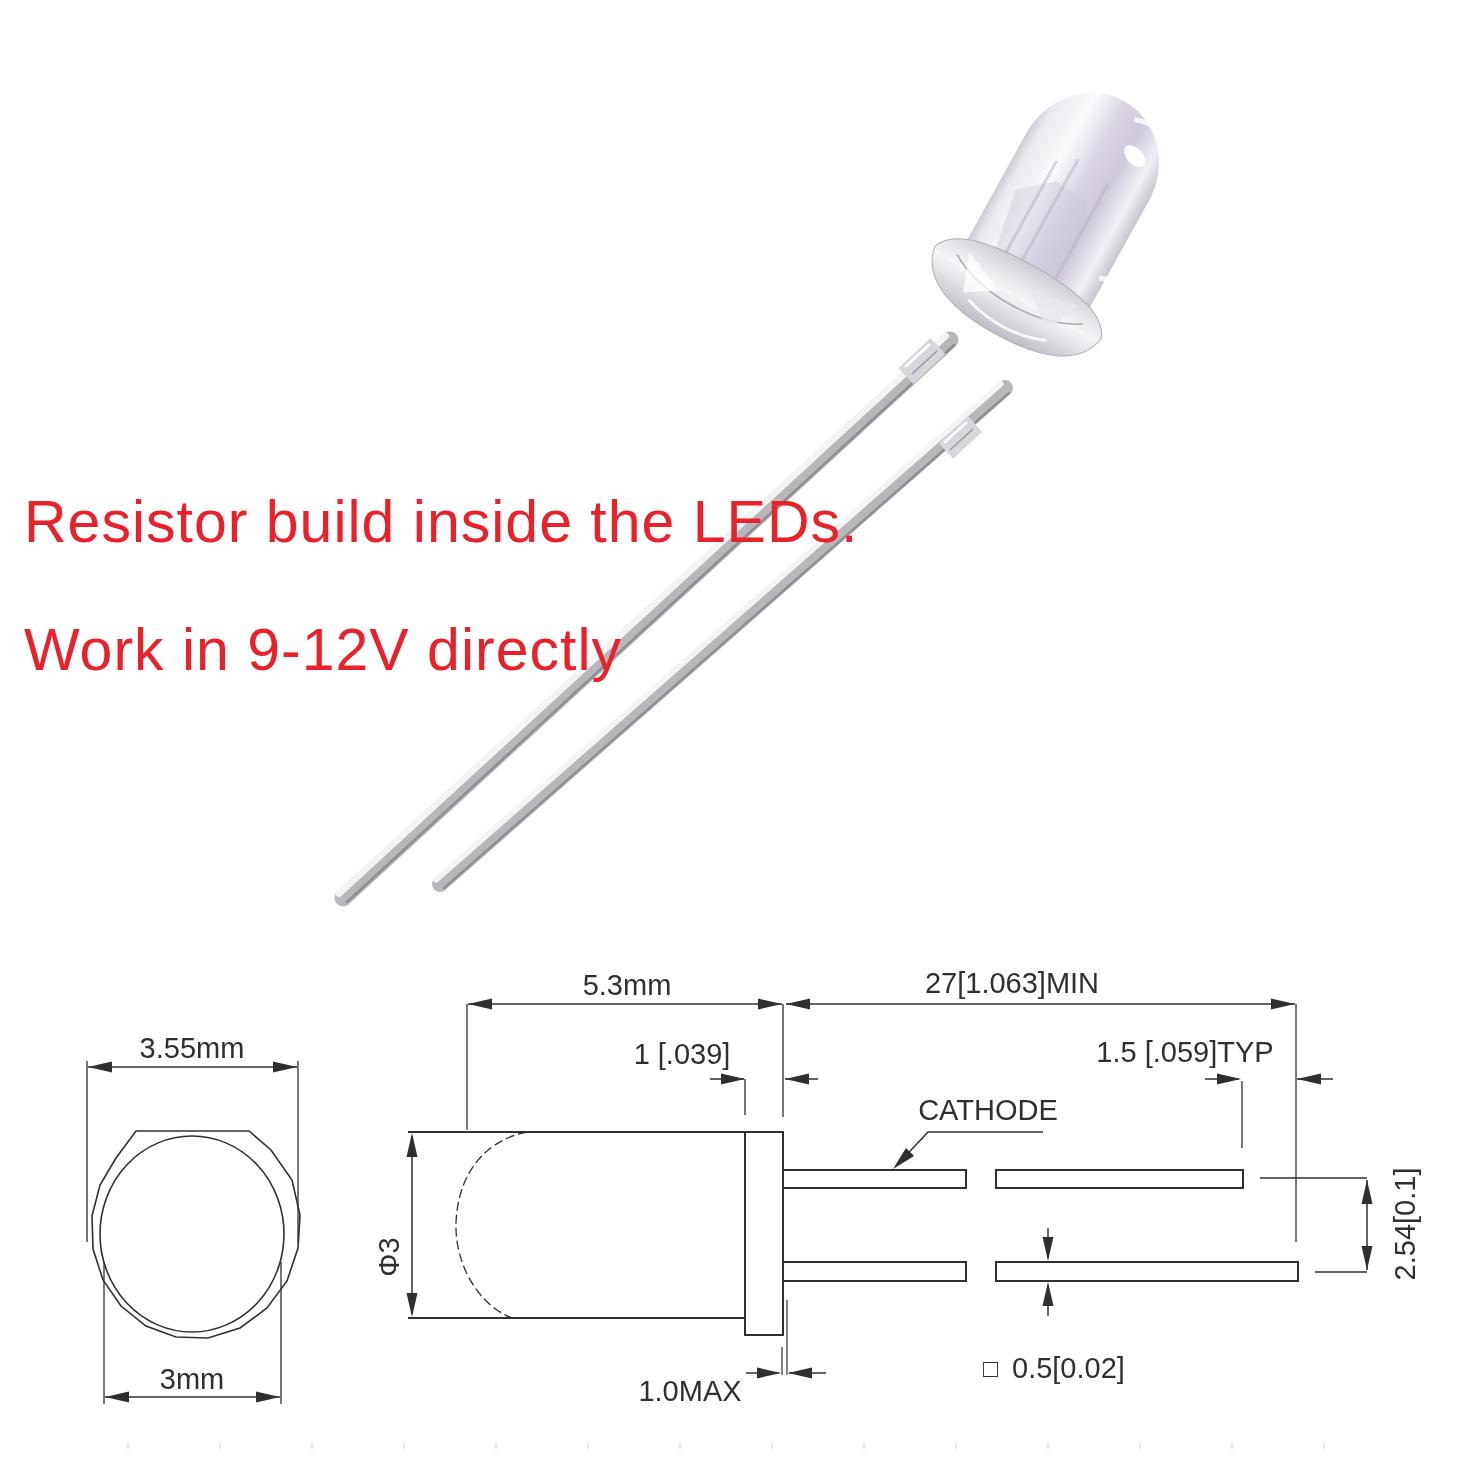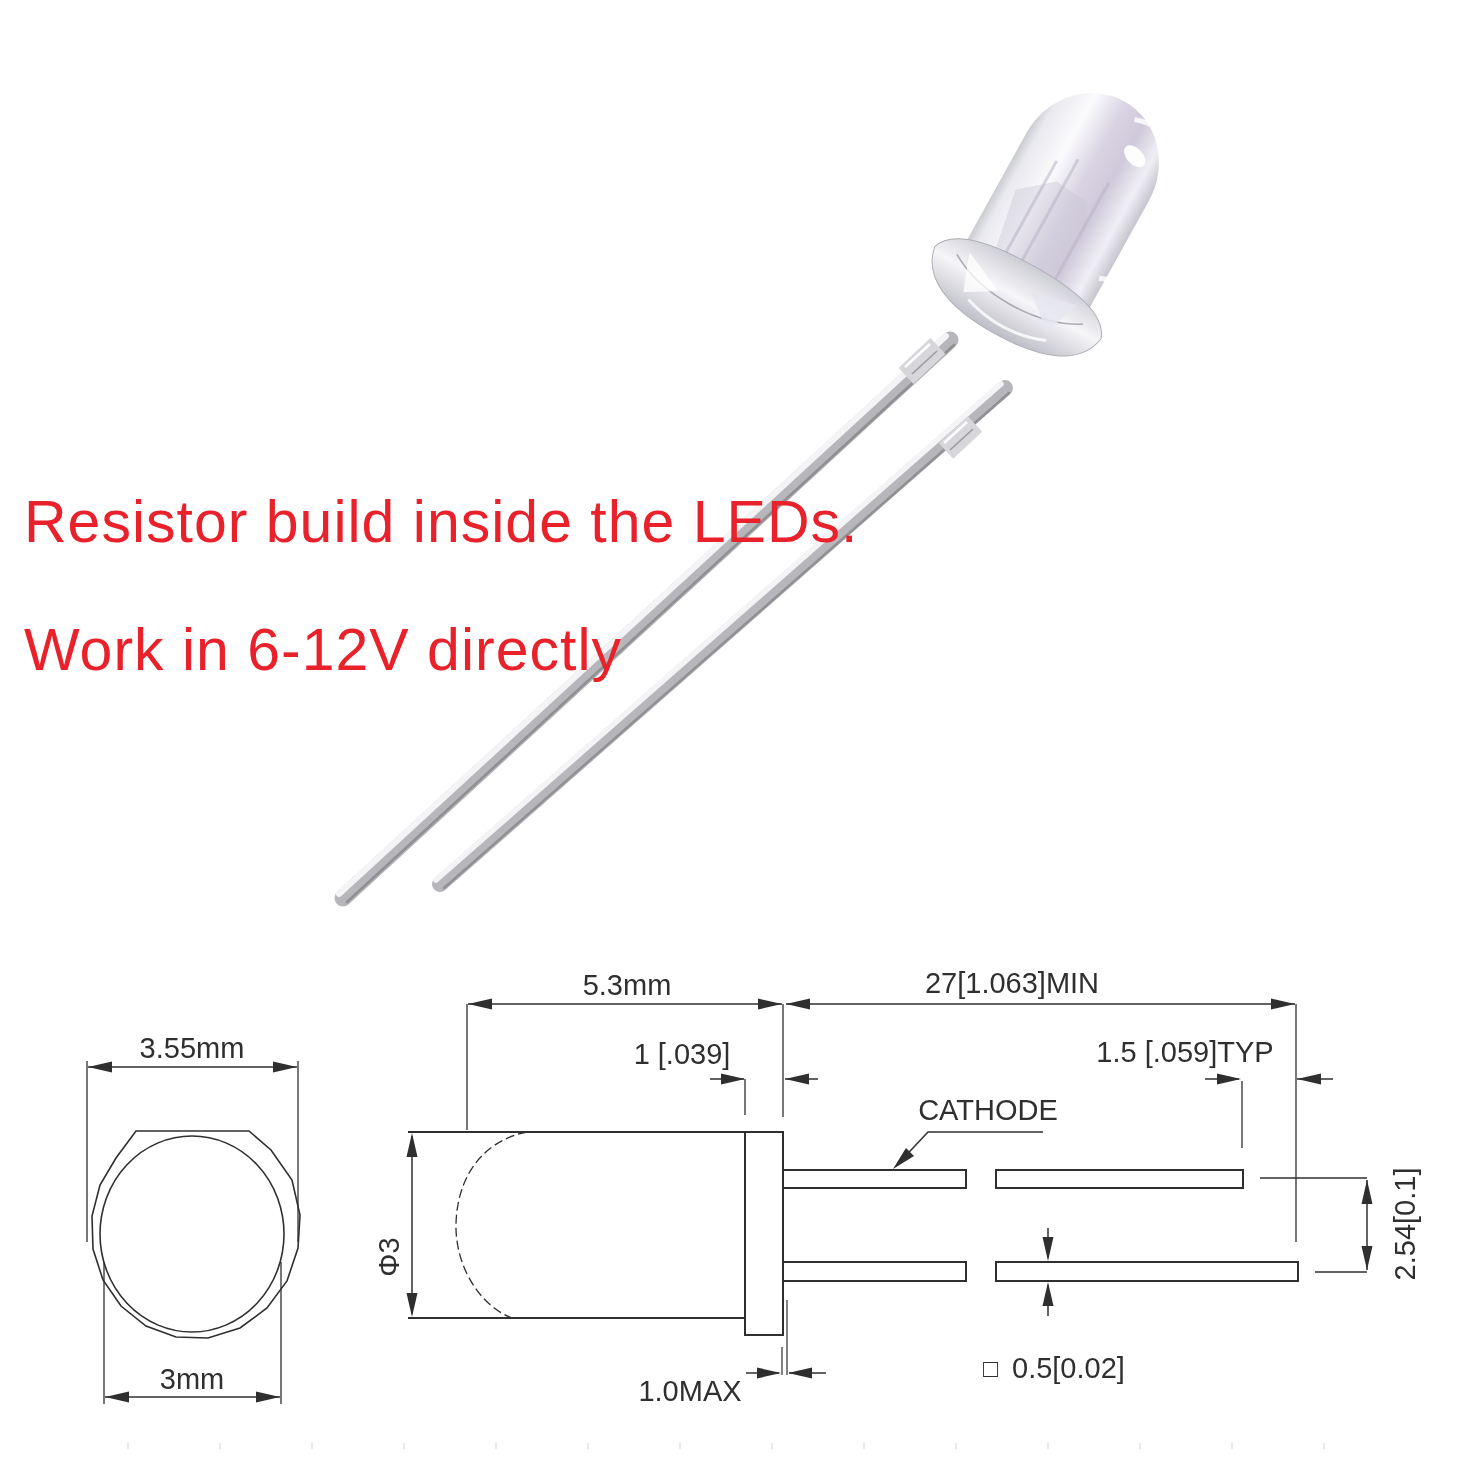--- a/index.html
+++ b/index.html
@@ -172,16 +172,16 @@
     <text class="dimtxt" transform="translate(399,1257) rotate(-90)" text-anchor="middle">Φ3</text>
     <text class="dimtxt" transform="translate(1415,1224) rotate(-90)" text-anchor="middle">2.54[0.1]</text>
     <text class="dimtxt" x="690" y="1401" text-anchor="middle">1.0MAX</text>
     <text class="dimtxt sq" x="983" y="1377">□</text>
     <text class="dimtxt" x="1012" y="1378">0.5[0.02]</text>
   </g>
 </svg>
 
   <div id="caption">
     <div>Resistor build inside the LEDs.</div>
-    <div>Work in 6-12V directly</div>
+    <div>Work in 9-12V directly</div>
   </div>
 
 </div>
 
 </body></html>

